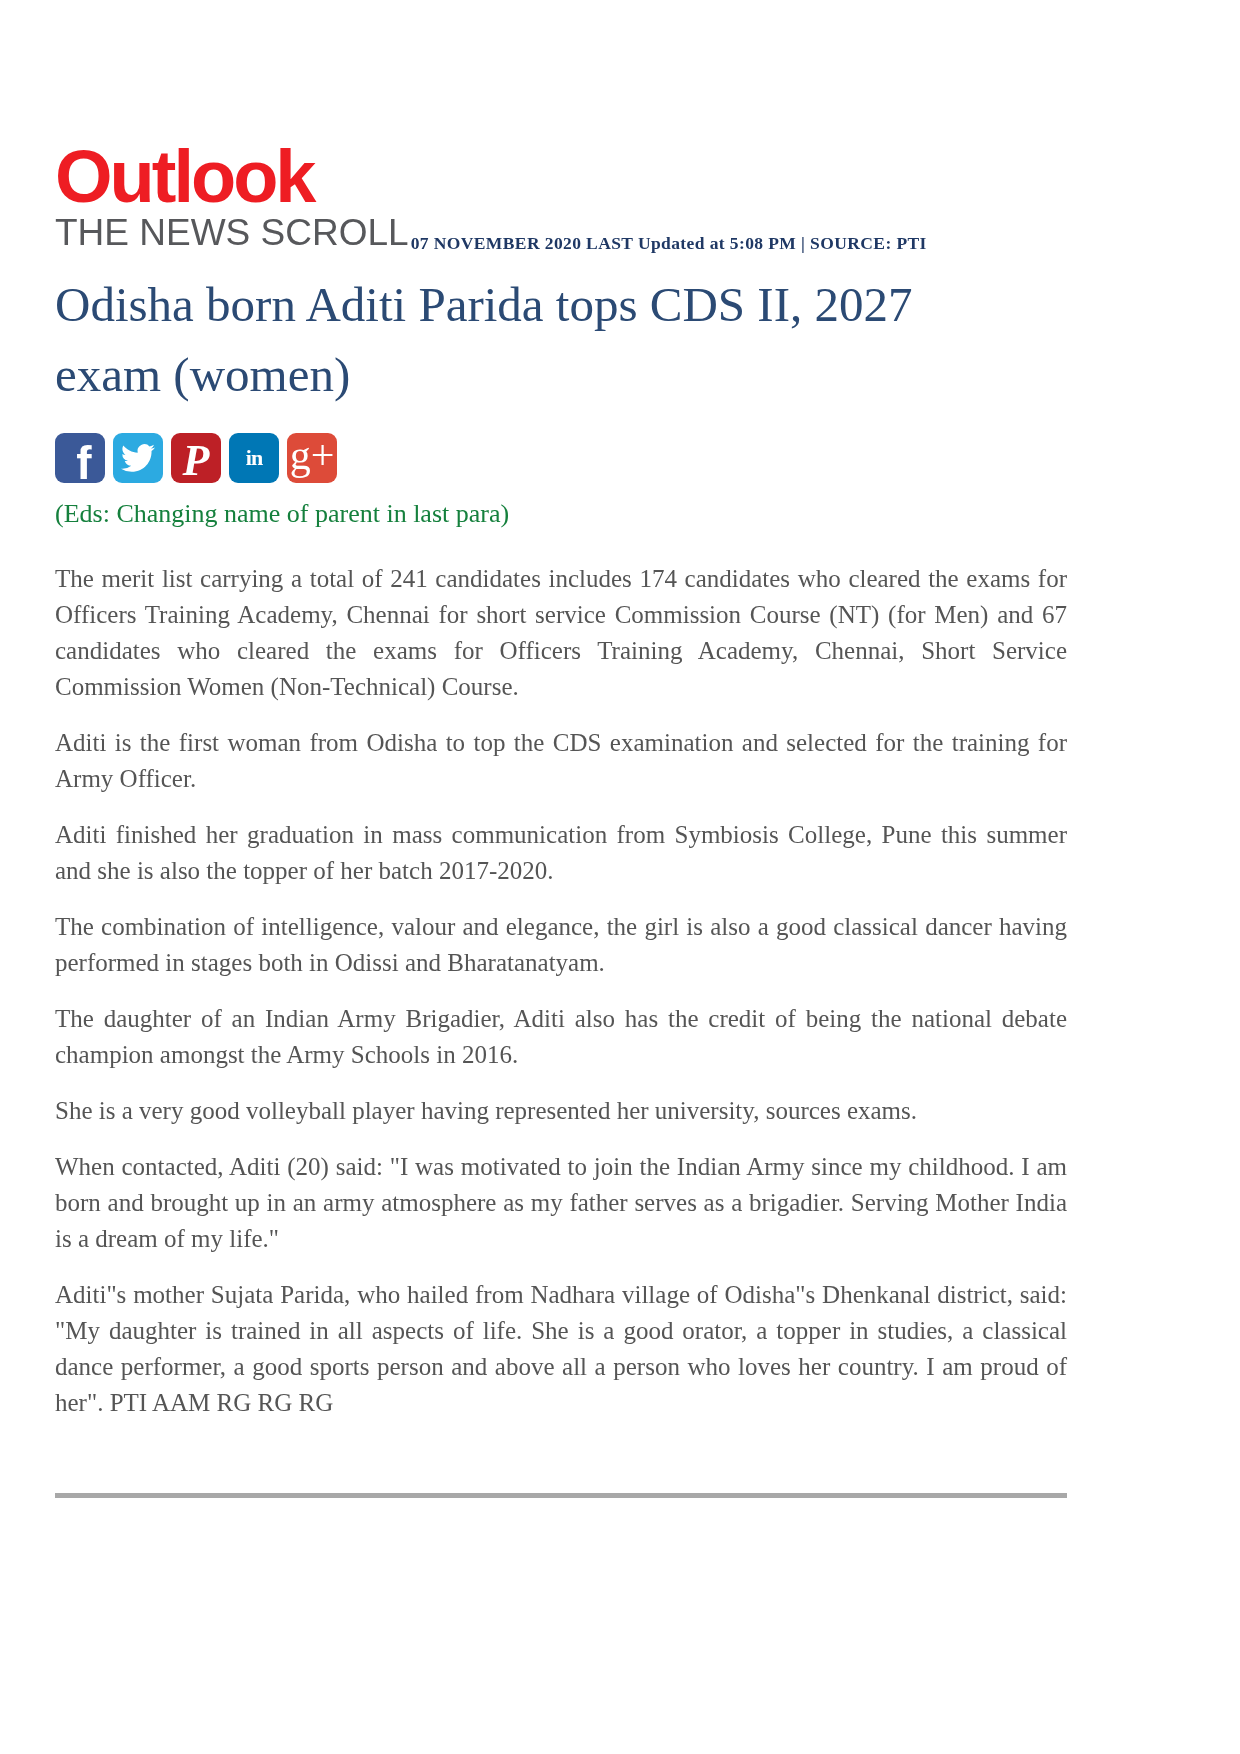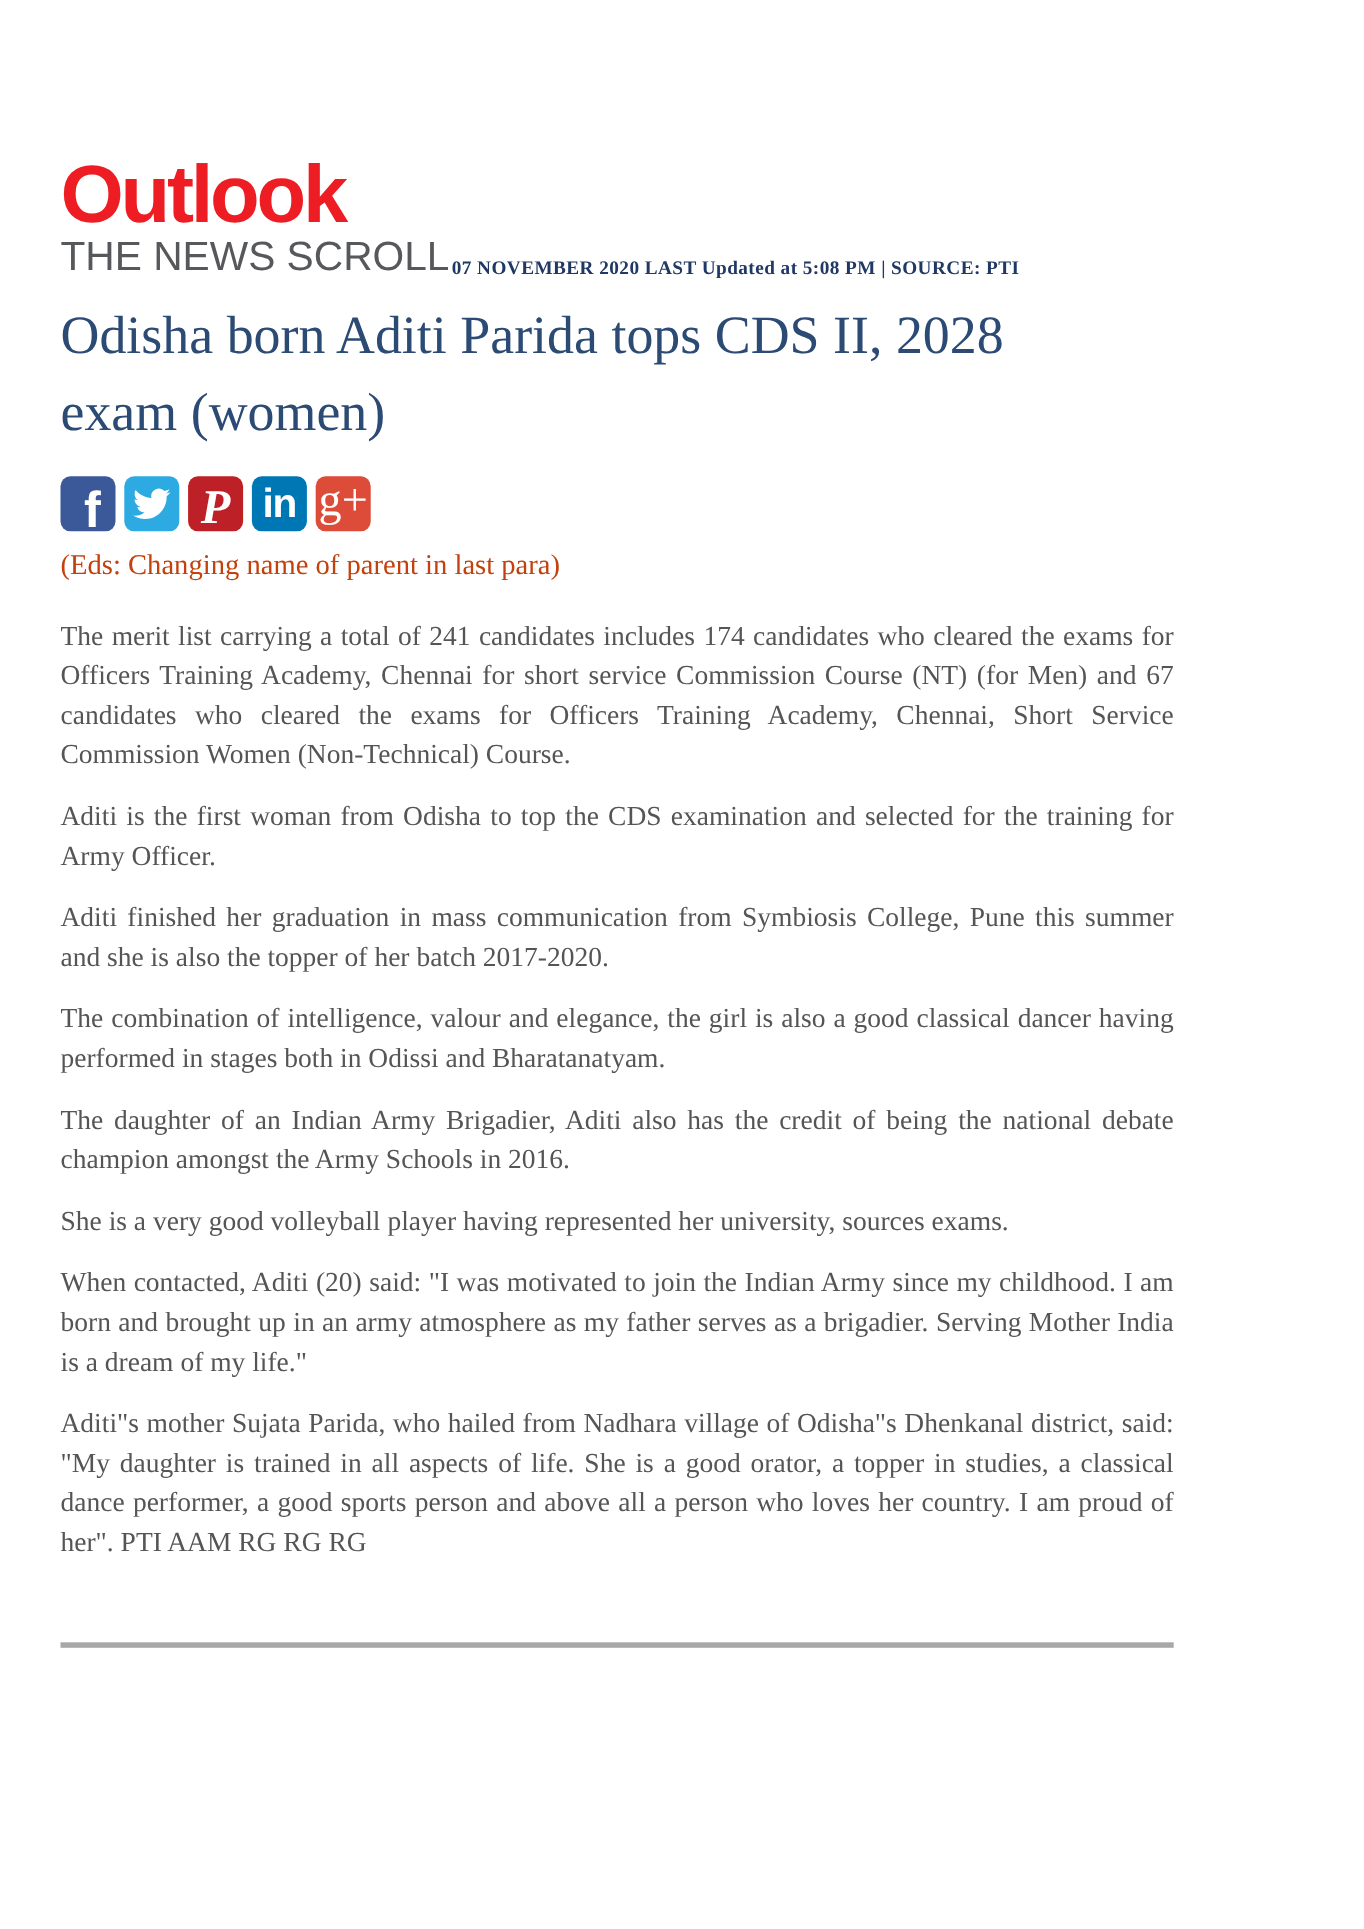--- a/index.html
+++ b/index.html
@@ -77,32 +77,32 @@
     font-family: "Liberation Sans", sans-serif;
     font-weight: bold; font-size: 46px;
     position: relative; top: 5px; left: 4px;
   }
   .glyph-p {
     font-family: "Liberation Serif", serif;
     font-style: italic; font-weight: bold;
     font-size: 44px; position: relative; top: 2px;
   }
   .glyph-in {
-    font-family: Liberation Sans, sans-serif;
-    font-weight: bold; font-size: 37px;
+    font-family: Liberation Serif, serif;
+    font-weight: bold; font-size: 22px;
     letter-spacing: -1px;
   }
   .glyph-gp {
     font-family: "Liberation Serif", serif;
     font-size: 42px; position: relative; top: -3px;
   }
   .eds {
     margin: 16px 0 0 0;
     font-size: 26px;
-    color: #c2410c;
+    color: #15803d;
   }
   .body-copy { margin-top: 32px; }
   .body-copy p {
     margin: 0 0 20px 0;
     font-size: 25px;
     line-height: 1.44;
     color: #555555;
     text-align: justify;
   }
   .rule {
@@ -125,21 +125,21 @@
 <div class="page">
 
   <header>
     <div class="logo">Outlook</div>
     <div class="brand-line">
       <span class="section">THE NEWS SCROLL</span>
       <span class="meta">07 NOVEMBER 2020 LAST Updated at 5:08 PM | SOURCE: PTI</span>
     </div>
   </header>
 
-  <h1 class="headline">Odisha born Aditi Parida tops CDS II, 2028 exam (women)</h1>
+  <h1 class="headline">Odisha born Aditi Parida tops CDS II, 2027 exam (women)</h1>
 
   <div class="social">
     <div class="sbtn fb" style="background-color: rgb(59, 89, 152);">
       <span class="glyph-f">f</span>
     </div>
     <div class="sbtn tw" style="background-color: rgb(44, 170, 225);">
       <span style="display:flex">
         <svg width="34" height="34" viewBox="0 0 24 24" fill="#ffffff" aria-hidden="true">
           <path d="M23.953 4.57a10 10 0 01-2.825.775 4.958 4.958 0 002.163-2.723c-.951.555-2.005.959-3.127 1.184a4.92 4.92 0 00-8.384 4.482C7.69 8.095 4.067 6.13 1.64 3.162a4.822 4.822 0 00-.666 2.475c0 1.71.87 3.213 2.188 4.096a4.904 4.904 0 01-2.228-.616v.06a4.923 4.923 0 003.946 4.827 4.996 4.996 0 01-2.212.085 4.936 4.936 0 004.604 3.417 9.867 9.867 0 01-6.102 2.105c-.39 0-.779-.023-1.17-.067a13.995 13.995 0 007.557 2.209c9.053 0 13.998-7.496 13.998-13.985 0-.21 0-.42-.015-.63a9.935 9.935 0 002.46-2.548z"></path>
         </svg>

